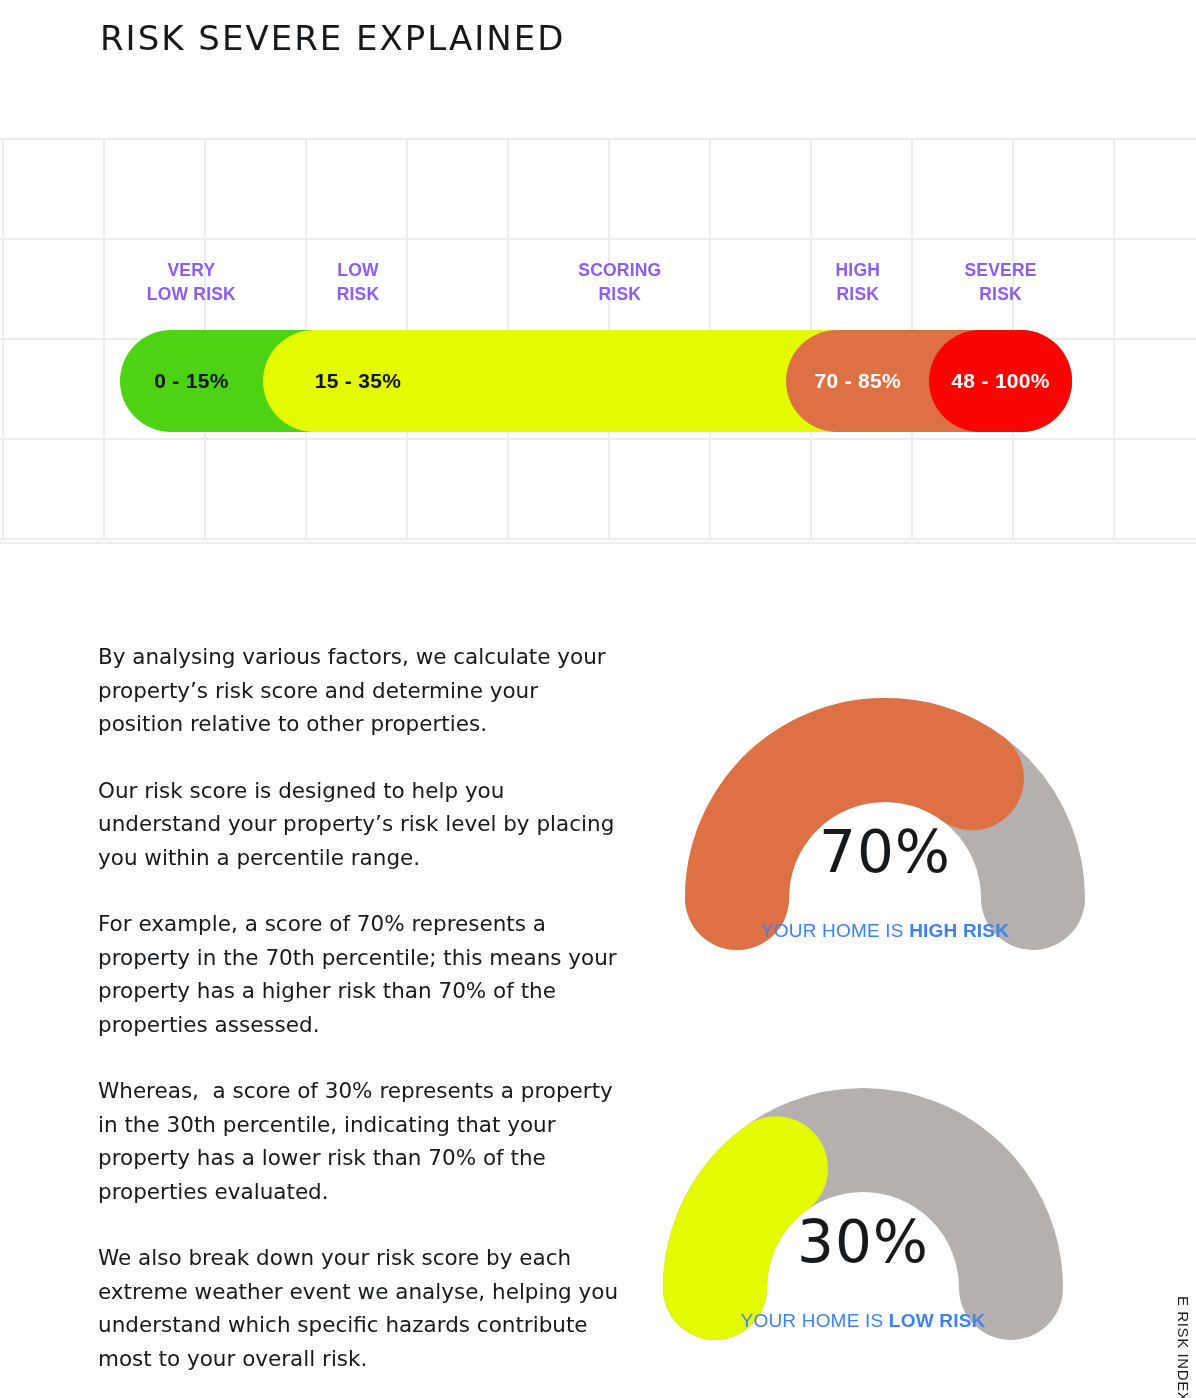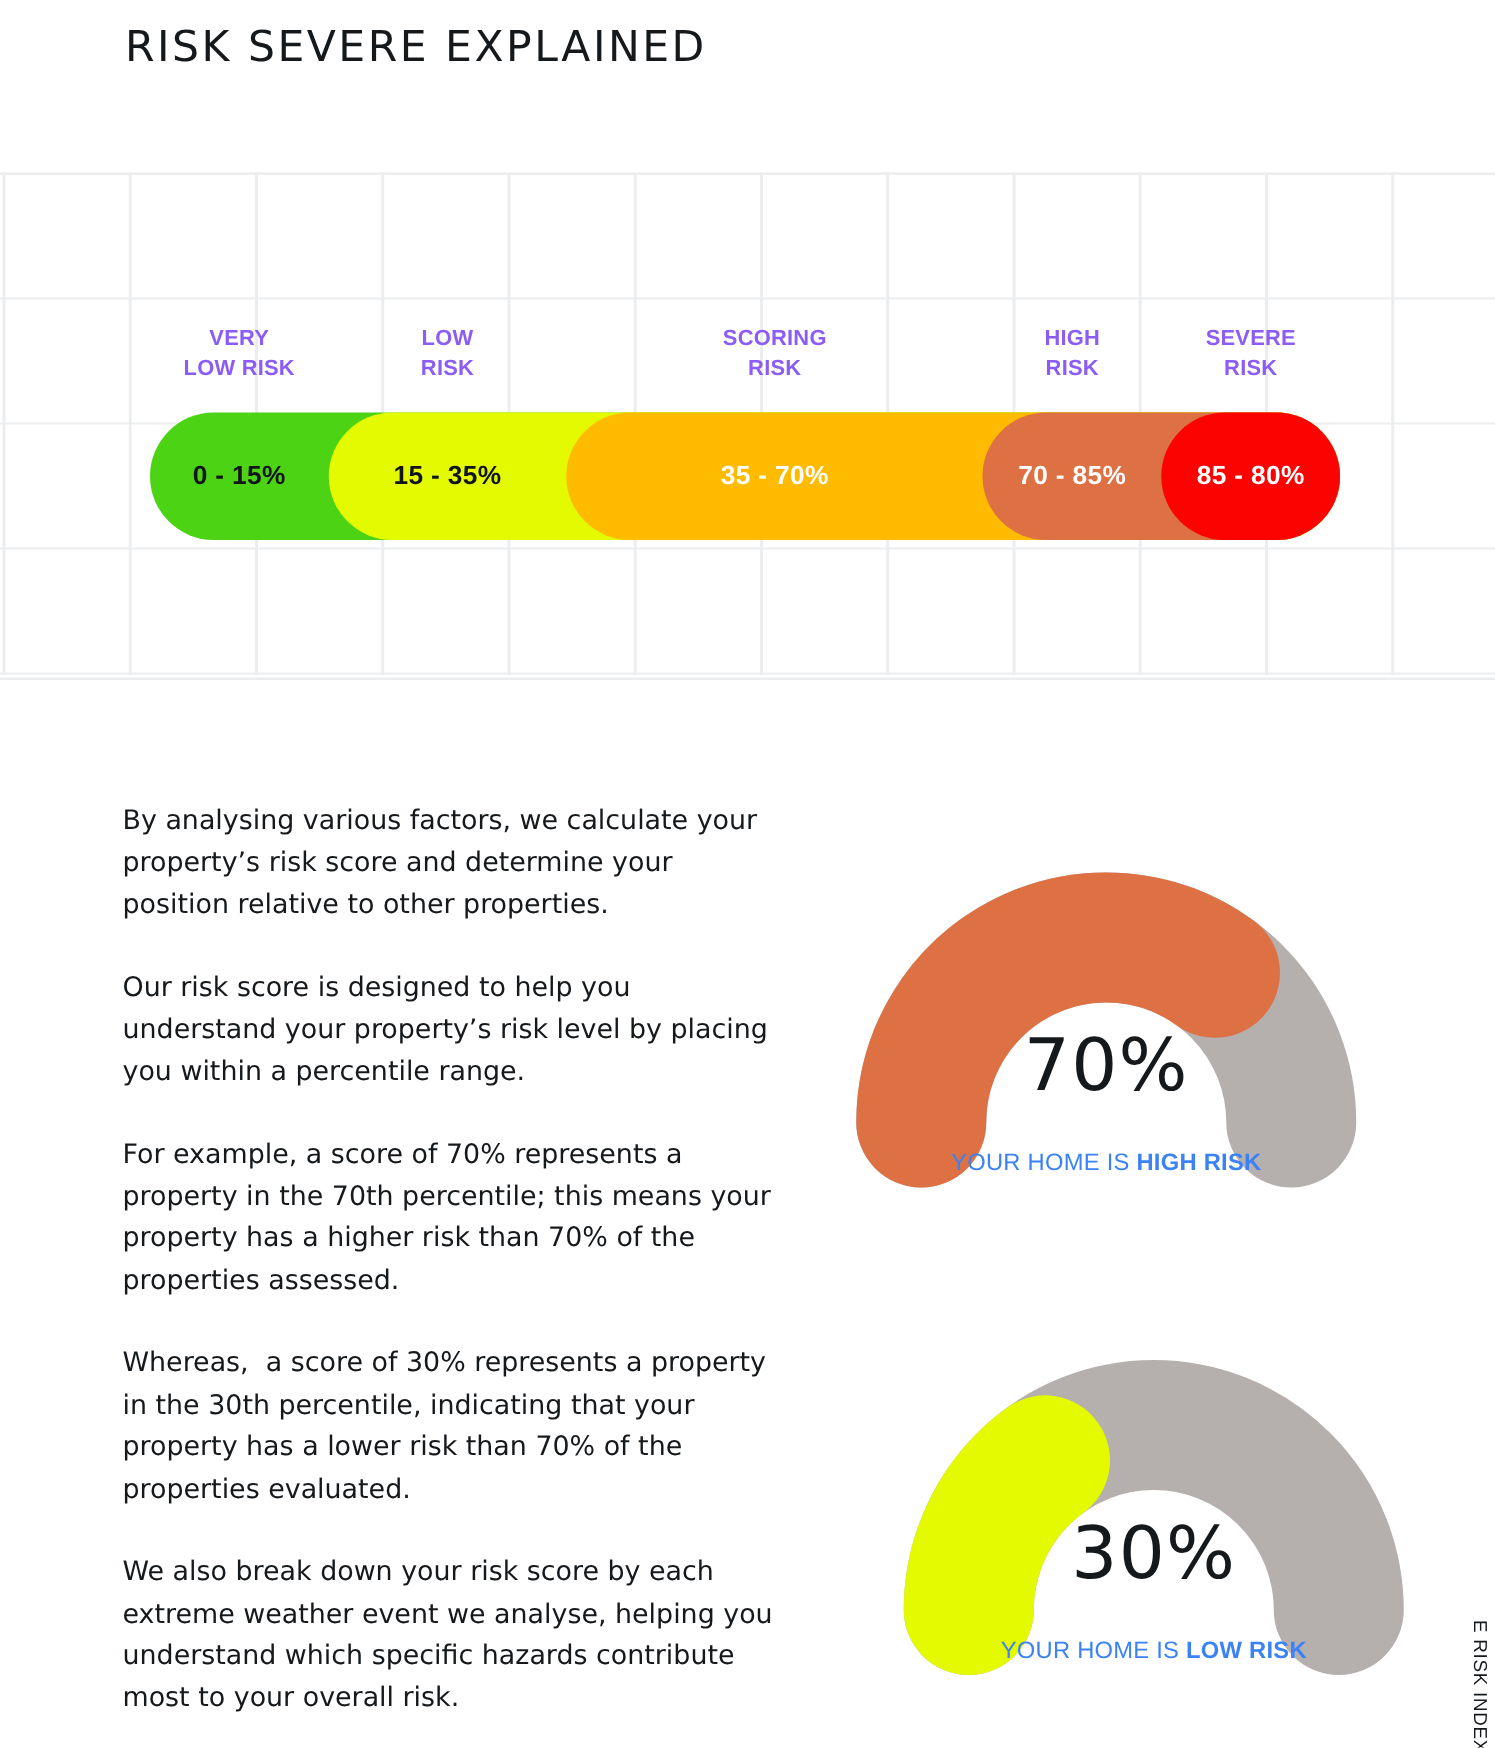--- a/index.html
+++ b/index.html
@@ -145,21 +145,21 @@
     top: 270px;
     text-align: center;
     font-family: "Liberation Sans", sans-serif;
     font-size: 19px;
     color: #3b82f6;
     letter-spacing: 0.2px;
   }
   .gauge-caption b { font-weight: 700; }
 
   #gauge-high { left: 650px; top: 650px; }
-  #gauge-low  { left: 688px; top: 1040px; }
+  #gauge-low  { left: 628px; top: 1040px; }
 
   
   .edge-text {
     position: absolute;
     right: 4px;
     bottom: -4px;
     font-family: "Liberation Sans", sans-serif;
     font-size: 15px;
     letter-spacing: 0.6px;
     color: #15191c;
@@ -189,28 +189,25 @@
 RISK</div>
     </div>
 
   <div class="scale-bar">
       <div class="seg" style="left: 0px; width: 952px; background: rgb(75, 211, 20); z-index: 1; justify-content: flex-start;">
         <span class="seg-text" style="color: rgb(17, 20, 24); margin-left: 71.4px; transform: translateX(-50%);">0 - 15%</span>
       </div>
       <div class="seg" style="left: 142.8px; width: 809.2px; background: rgb(228, 250, 0); z-index: 2; justify-content: flex-start;">
         <span class="seg-text" style="color: rgb(17, 20, 24); margin-left: 95.2px; transform: translateX(-50%);">15 - 35%</span>
       </div>
-      <div class="seg" style="left: 333.2px; width: 618.8px; background: rgb(255, 187, 0); z-index: 3; justify-content: flex-start;">
-        <span class="seg-text" style="color: rgb(255, 255, 255); margin-left: 166.6px; transform: translateX(-50%);">35 - 70%</span>
-      </div>
       <div class="seg" style="left: 666.4px; width: 285.6px; background: rgb(221, 113, 68); z-index: 4; justify-content: flex-start;">
         <span class="seg-text" style="color: rgb(255, 255, 255); margin-left: 71.4px; transform: translateX(-50%);">70 - 85%</span>
       </div>
       <div class="seg" style="left: 809.2px; width: 142.8px; background: rgb(251, 3, 0); z-index: 5; justify-content: flex-start;">
-        <span class="seg-text" style="color: rgb(255, 255, 255); margin-left: 71.4px; transform: translateX(-50%);">85 - 80%</span>
+        <span class="seg-text" style="color: rgb(255, 255, 255); margin-left: 71.4px; transform: translateX(-50%);">48 - 100%</span>
       </div>
     </div>
 
   <div class="body-copy">
       <p>By analysing various factors, we calculate your property’s risk score and determine your position relative to other properties.</p>
       <p>Our risk score is designed to help you understand your property’s risk level by placing you within a percentile range.</p>
       <p>For example, a score of 70% represents a property in the 70th percentile; this means your property has a higher risk than 70% of the properties assessed.</p>
       <p>Whereas,  a score of 30% represents a property in the 30th percentile, indicating that your property has a lower risk than 70% of the properties evaluated.</p>
       <p>We also break down your risk score by each extreme weather event we analyse, helping you understand which specific hazards contribute most to your overall risk.</p>
     </div>

